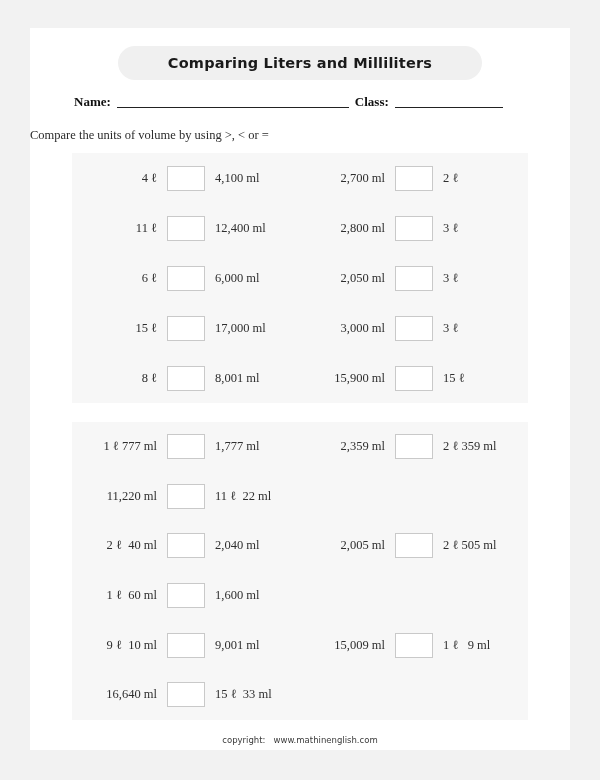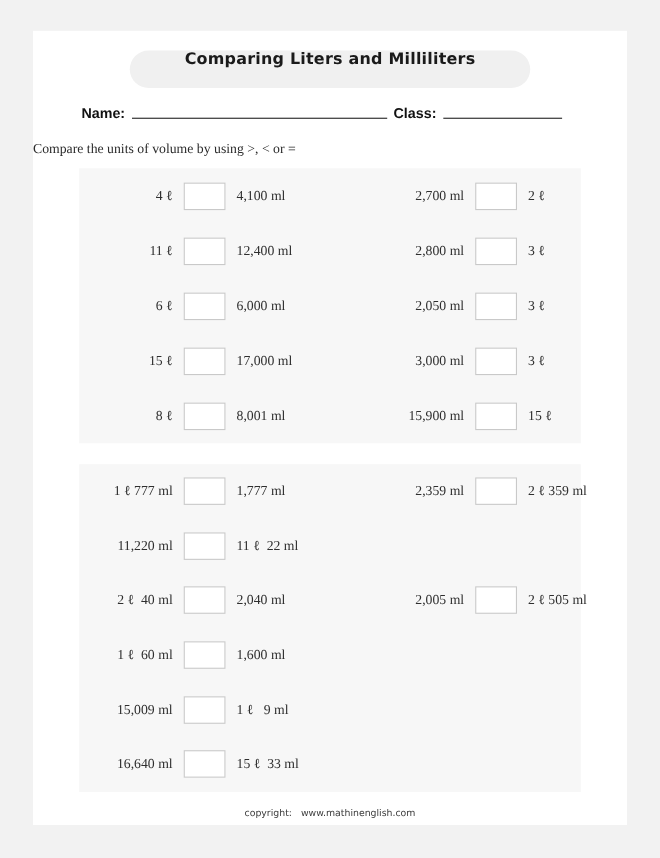--- a/index.html
+++ b/index.html
@@ -33,39 +33,40 @@
   
   .title-pill {
     position: absolute;
     left: 88px;
     top: 18px;
     width: 364px;
     height: 34px;
     background: #f0f0f0;
     border-radius: 17px;
     display: flex;
+    align-items: center;
     justify-content: center;
   }
   .title-text {
     font-family: "DejaVu Sans", sans-serif;
     font-size: 14.5px;
     font-weight: bold;
     color: #1a1a1a;
     letter-spacing: 0.2px;
   }
 
   .namerow {
     position: absolute;
     left: 44px;
     top: 60px;
     width: 460px;
     height: 22px;
     display: flex;
     align-items: flex-end;
-    font-family: Liberation Sans, sans-serif;
+    font-family: Liberation Serif, serif;
     font-size: 13px;
     font-weight: bold;
     color: #111111;
     text-align: center;
   }
   .field-label {
     white-space: nowrap;
   }
   .rule {
     border-bottom: 1.5px solid #222222;
@@ -91,21 +92,20 @@
     left: 42px;
     width: 456px;
     background: #f7f7f7;
   }
   #card-1 { top: 125px; height: 250px; }
   #card-2 { top: 394px; height: 298px; }
 
   .prow {
     display: flex;
     width: 100%;
-    gap: 37px;
   }
   #card-1 .prow { height: 50px; }
   #card-2 .prow { height: 49.6px; }
 
   .pcell {
     width: 50%;
     display: flex;
     align-items: center;
     justify-content: center;
   }
@@ -263,20 +263,25 @@
         </div>
         <div class="prow">
           <div class="pcell">
             <span class="term left-term">1 ℓ  60 ml</span>
             <div class="answer-box"></div>
             <span class="term right-term">1,600 ml</span>
           </div>
         </div>
         <div class="prow">
           <div class="pcell">
+            <span class="term left-term">9 ℓ  10 ml</span>
+            <div class="answer-box"></div>
+            <span class="term right-term">9,001 ml</span>
+          </div>
+          <div class="pcell">
             <span class="term left-term">15,009 ml</span>
             <div class="answer-box"></div>
             <span class="term right-term">1 ℓ   9 ml</span>
           </div>
         </div>
         <div class="prow">
           <div class="pcell">
             <span class="term left-term">16,640 ml</span>
             <div class="answer-box"></div>
             <span class="term right-term">15 ℓ  33 ml</span>

